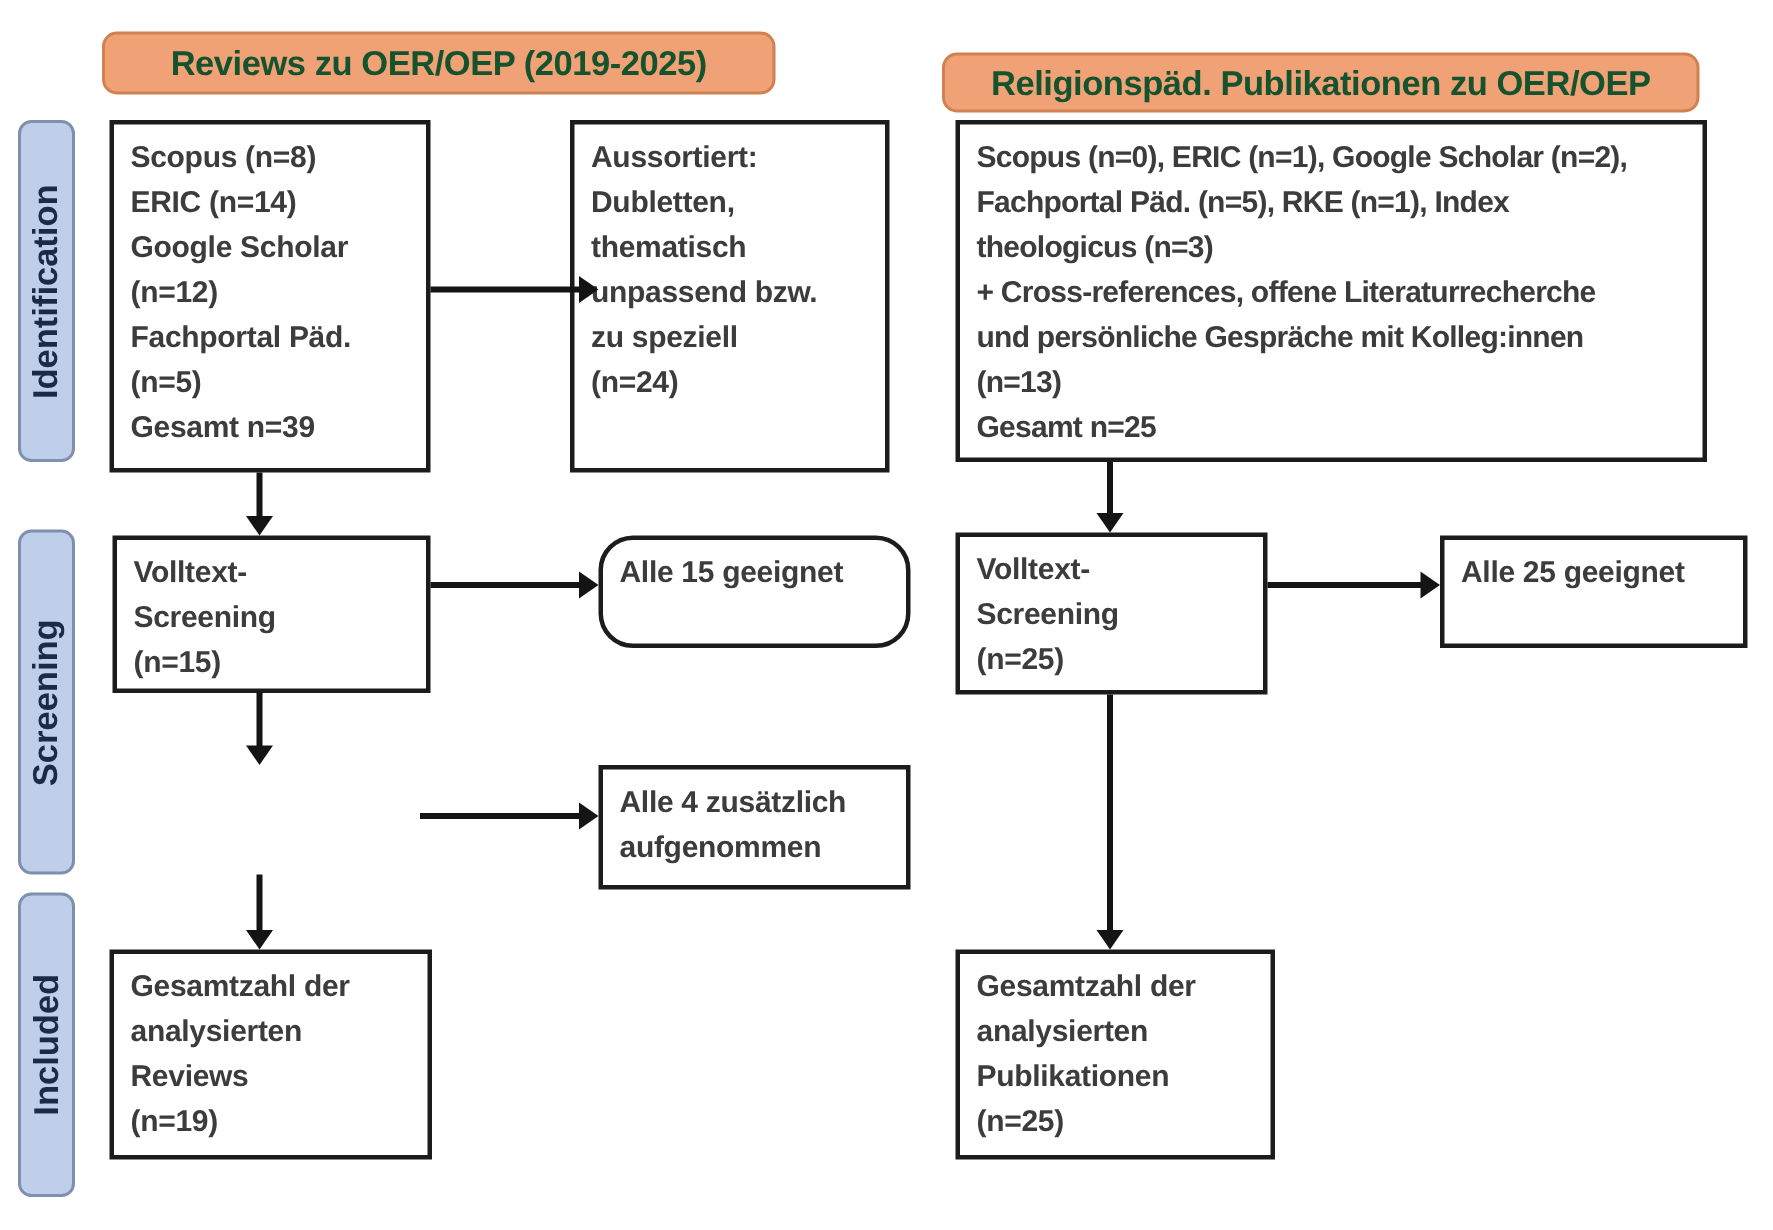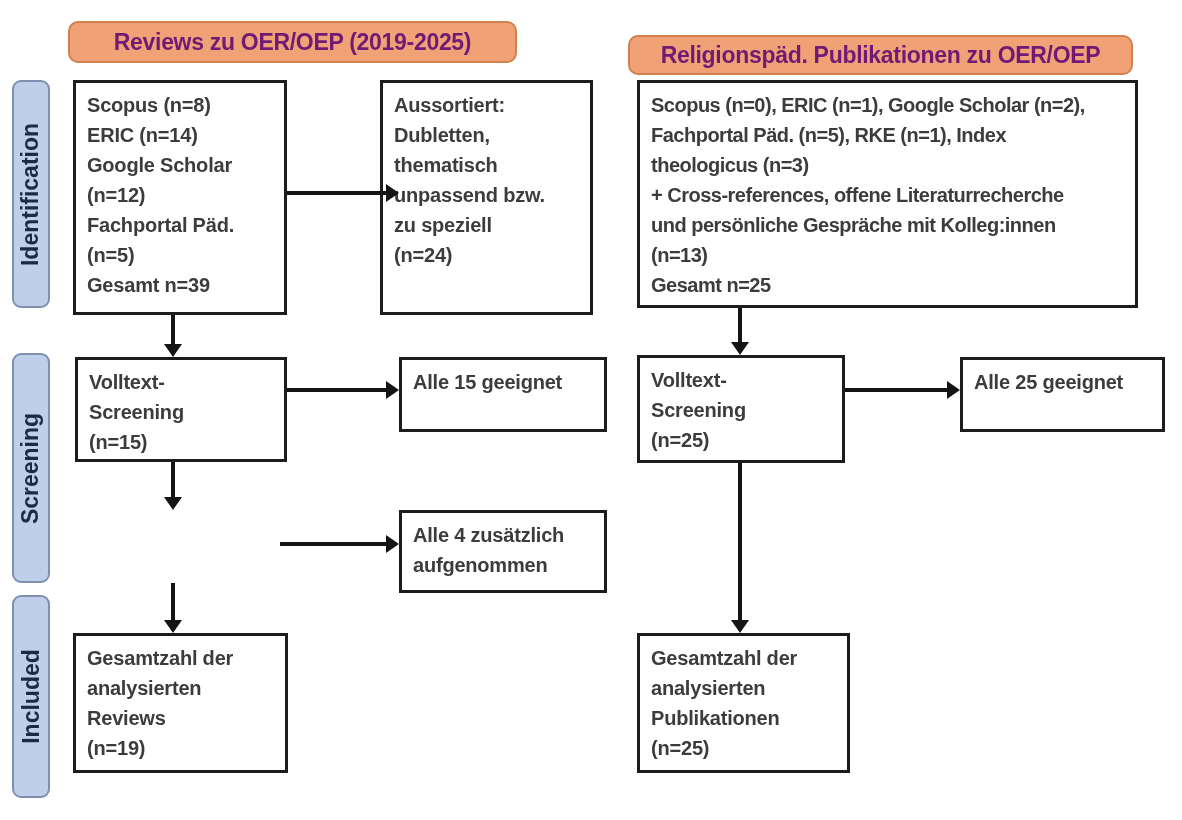--- a/index.html
+++ b/index.html
@@ -3,21 +3,21 @@
 <meta charset="utf-8">
 <style>
   html,body{margin:0;padding:0;background:#ffffff;}
   .canvas{
     position:relative;width:1182px;height:820px;background:#ffffff;
     font-family:"Liberation Sans",sans-serif;overflow:hidden;
   }
   .hdr{
     position:absolute;display:flex;align-items:center;justify-content:center;
     background:#F0A276;border:2px solid #D0814F;border-radius:10px;
-    color:#701a75;font-weight:700;font-size:23px;letter-spacing:-0.3px;
+    color:#14532d;font-weight:700;font-size:23px;letter-spacing:-0.3px;
     box-sizing:border-box;text-align:center;
   }
   .stage{
     position:absolute;display:flex;align-items:center;justify-content:center;
     background:#BFCEE9;border:2px solid #7F90AE;border-radius:9px;
     color:#1B2A45;font-weight:700;font-size:23px;box-sizing:border-box;
   }
   .stage span{transform:rotate(-90deg);white-space:nowrap;}
   .box{
     position:absolute;background:#ffffff;border:3px solid #1C1C1C;
@@ -63,21 +63,21 @@
 Gesamt n=39</div>
   <div class="box" style="left:380px;top:80px;width:213px;height:235px;">Aussortiert:
 Dubletten,
 thematisch
 unpassend bzw.
 zu speziell
 (n=24)</div>
   <div class="box" style="left:75px;top:357px;width:212px;height:105px;">Volltext-
 Screening
 (n=15)</div>
-  <div class="box" style="left:399px;top:357px;width:208px;height:75px;">Alle 15 geeignet</div>
+  <div class="box" style="left:399px;top:357px;width:208px;height:75px;border-radius:23px;">Alle 15 geeignet</div>
   <div class="box" style="left:399px;top:510px;width:208px;height:83px;">Alle 4 zusätzlich
 aufgenommen</div>
   <div class="box" style="left:73px;top:633px;width:215px;height:140px;">Gesamtzahl der
 analysierten
 Reviews
 (n=19)</div>
 
   <div class="box tight" style="left:637px;top:80px;width:501px;height:228px;">Scopus (n=0), ERIC (n=1), Google Scholar (n=2),
 Fachportal Päd. (n=5), RKE (n=1), Index
 theologicus (n=3)

